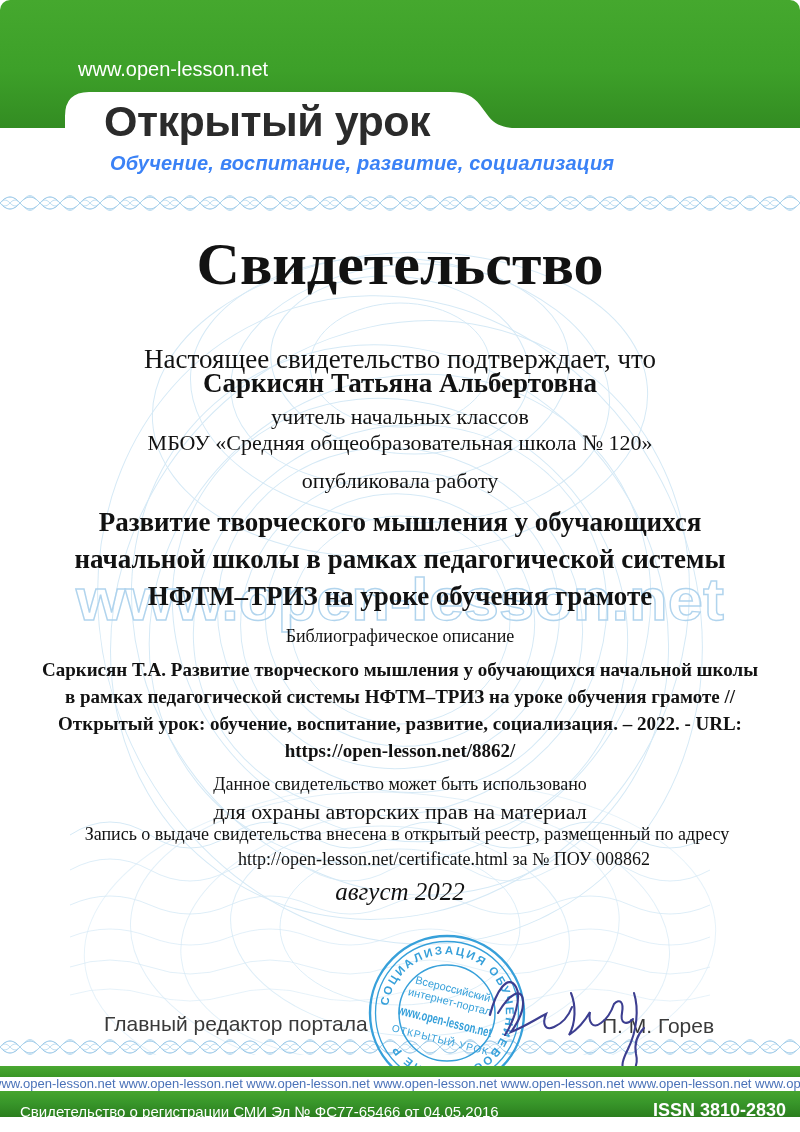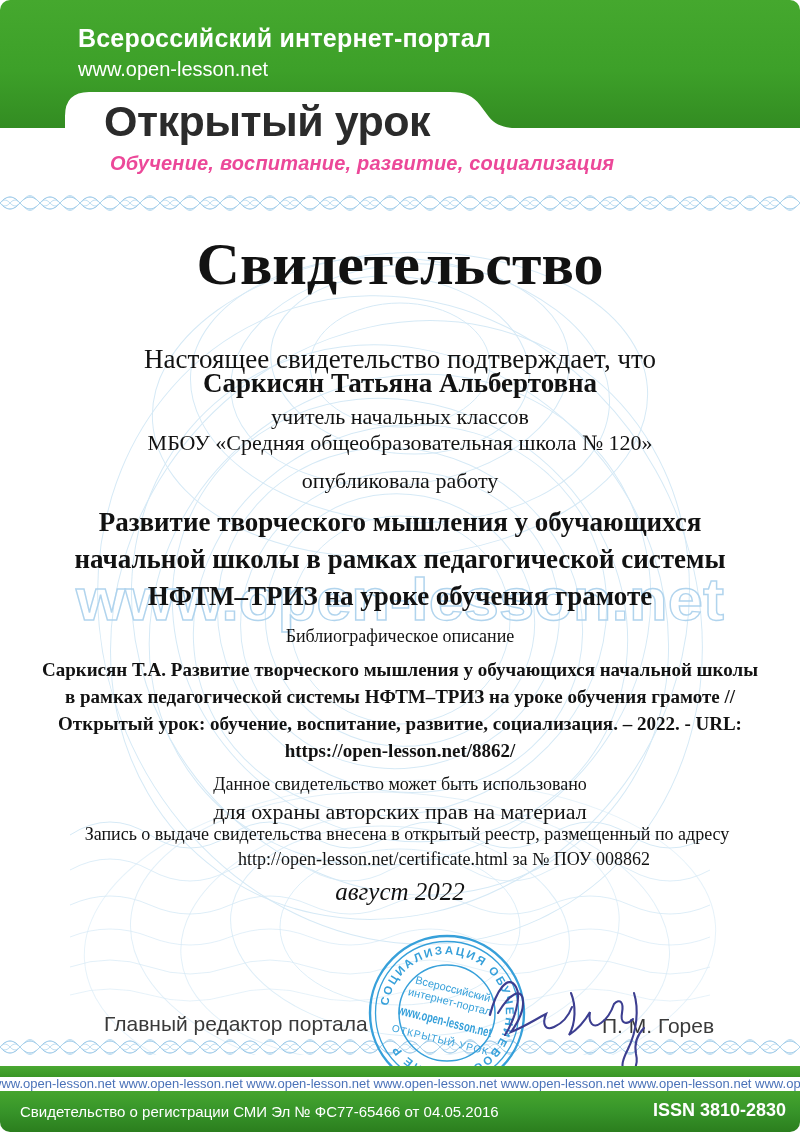--- a/index.html
+++ b/index.html
@@ -9,21 +9,21 @@
 
   
   .header-band{position:absolute;left:0;top:0;width:800px;height:128px;
     background:linear-gradient(180deg,#45a82e 0%,#3da029 55%,#338c22 100%);}
   .portal-title{position:absolute;left:78px;top:24px;color:#ffffff;
     font-size:25px;font-weight:bold;letter-spacing:.2px;}
   .portal-url{position:absolute;left:78px;top:58px;color:#ffffff;font-size:20px;}
   .tab-svg{position:absolute;left:0;top:0;}
   .brand-title{position:absolute;left:104px;top:97px;color:#2b2b2b;
     font-size:43px;font-weight:bold;letter-spacing:-.5px;}
-  .brand-subtitle{position:absolute;left:110px;top:152px;color:#ec4899;
+  .brand-subtitle{position:absolute;left:110px;top:152px;color:#3b82f6;
     font-size:20px;font-style:italic;font-weight:bold;letter-spacing:.2px;}
 
   
   .braid-top{position:absolute;left:0;top:193px;}
   .braid-bottom{position:absolute;left:0;top:1037px;}
 
   
   .rosette{position:absolute;left:40px;top:215px;pointer-events:none;}
   .wm-text{position:absolute;left:0;top:568px;pointer-events:none;}
 
@@ -53,33 +53,32 @@
   .stamp-svg{position:absolute;left:366px;top:932px;opacity:.94;}
   .sign-svg{position:absolute;left:470px;top:935px;}
 
   
   .green-bar{position:absolute;left:0;top:1066px;width:800px;height:11px;
     background:linear-gradient(180deg,#4aa832 0%,#3a9626 100%);}
   .url-strip{position:absolute;left:0;top:1077px;width:800px;height:14px;
     background:#ffffff;overflow:hidden;white-space:nowrap;
     font-size:13px;line-height:14px;color:#4a72b8;padding-left:0;}
   .url-strip span{margin-left:-8px;display:inline-block;}
-  .footer-band{position:absolute;left:0;top:1091px;width:800px;height:41px;
+  .footer-band{position:absolute;left:0;top:1091px;width:800px;height:26px;
     background:linear-gradient(180deg,#46a52e 0%,#38962a 45%,#2b7e1e 100%);}
   .footer-reg{position:absolute;left:20px;top:12px;color:#ffffff;font-size:15px;}
   .footer-issn{position:absolute;right:14px;top:9px;color:#ffffff;
     font-size:18px;font-weight:bold;}
 </style>
 </head>
 <body>
 
 <div class="page">
 
   <div class="header-band"></div>
-  <div class="portal-title">Всероссийский интернет-портал</div>
   <div class="portal-url">www.open-lesson.net</div>
 
   <svg class="tab-svg" width="800" height="132">
     <path d="M 65 132 L 65 116 Q 65 92 89 92 L 450 92 C 466 92 473 96 480 105 L 489 117
              C 495 125 505 128 516 128 L 516 132 Z" fill="#ffffff"></path>
   </svg>
   <div class="brand-title">Открытый урок</div>
   <div class="brand-subtitle">Обучение, воспитание, развитие, социализация</div>
 
   <svg class="braid-top" width="800" height="20">

